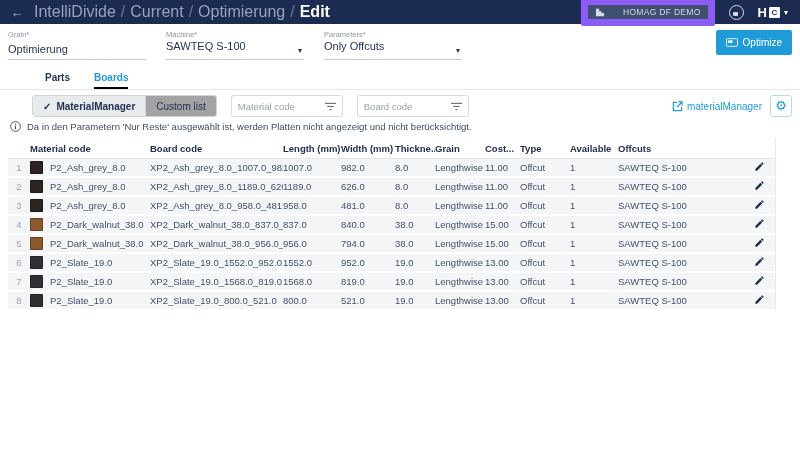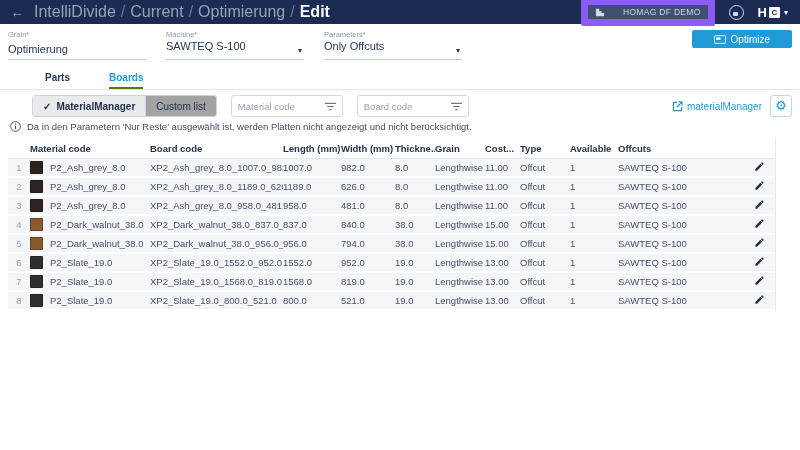--- a/index.html
+++ b/index.html
@@ -29,29 +29,29 @@
   .logo-caret { color:#ffffff; font-size:8px; margin-left:2px; }
 
   
   .form-row { position:absolute; top:30px; left:8px; display:flex; gap:20px; }
   .field { width:138px; border-bottom:1px solid #c5ccd6; padding-bottom:2px; position:relative; }
   .field .flabel { font-size:7.5px; color:#8d97a8; display:block; }
   .field .fvalue { font-size:11px; color:#253457; border:none; outline:none; width:100%;
     background:transparent; font-family:"Liberation Sans", sans-serif; padding:1px 0 0 0; }
   .field.select { cursor:pointer; }
   .field .caret { position:absolute; right:2px; bottom:4px; font-size:8px; color:#253457; }
-  .optimize-btn { position:absolute; top:30px; right:8px; height:18px; background:#1f9cd7;
+  .optimize-btn { position:absolute; top:30px; right:8px; height:25px; background:#1f9cd7;
     color:#ffffff; border:none; border-radius:2px; font-size:10px; display:flex;
-    align-items:center; gap:5px; padding:0 22px; cursor:pointer; font-family:"Liberation Sans", sans-serif; }
+    align-items:center; gap:5px; padding:0 10px; cursor:pointer; font-family:"Liberation Sans", sans-serif; }
 
   
   .tabs { position:absolute; top:72px; left:0; width:800px; height:18px;
     border-bottom:1px solid #e3e6ea; display:flex; gap:24px; padding-left:45px; }
   .tab { font-size:10px; font-weight:bold; color:#25365a; padding-bottom:4px; cursor:pointer; }
-  .tab.active { color:#1f9cd7; border-bottom:2px solid #4d7c0f;margin-left:15px; }
+  .tab.active { color:#1f9cd7; border-bottom:2px solid #000000; }
 
   
   .toolbar { position:absolute; top:95px; left:32px; right:8px; height:22px;
     display:flex; align-items:center; }
   .seg-group { display:flex; border:1px solid #cfd4da; border-radius:3px; overflow:hidden; height:22px; }
   .seg { display:flex; align-items:center; gap:5px; padding:0 10px; font-size:10px;
     color:#22304f; background:#a3a3a3; cursor:pointer; white-space:nowrap; }
   .seg.selected { background:#e9eaec; font-weight:bold; border-right:1px solid #cfd4da; }
   .seg .check { font-size:10px; }
   .filter-box { display:flex; align-items:center; border:1px solid #d6dade; border-radius:3px;

